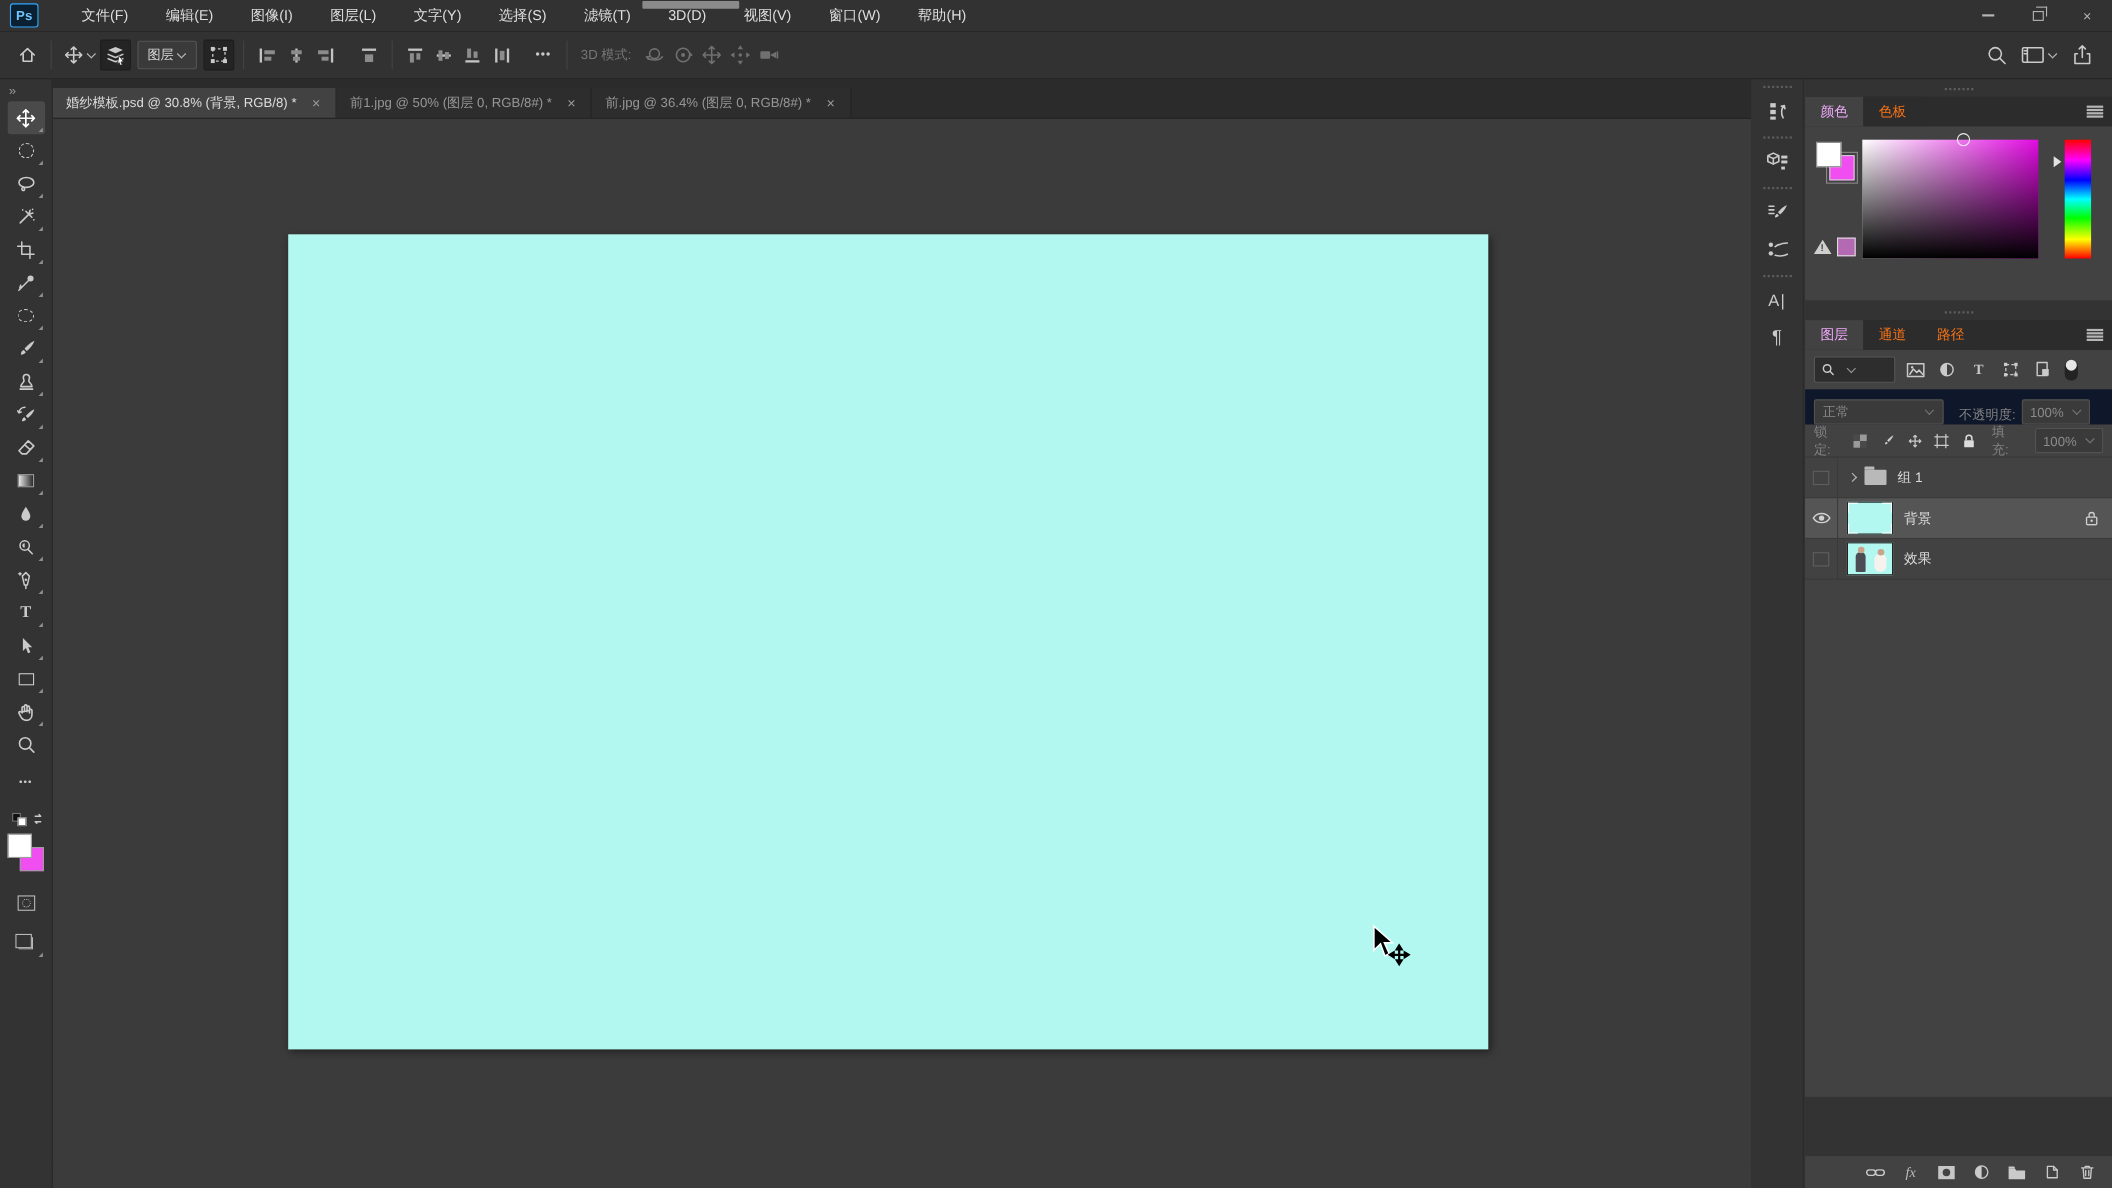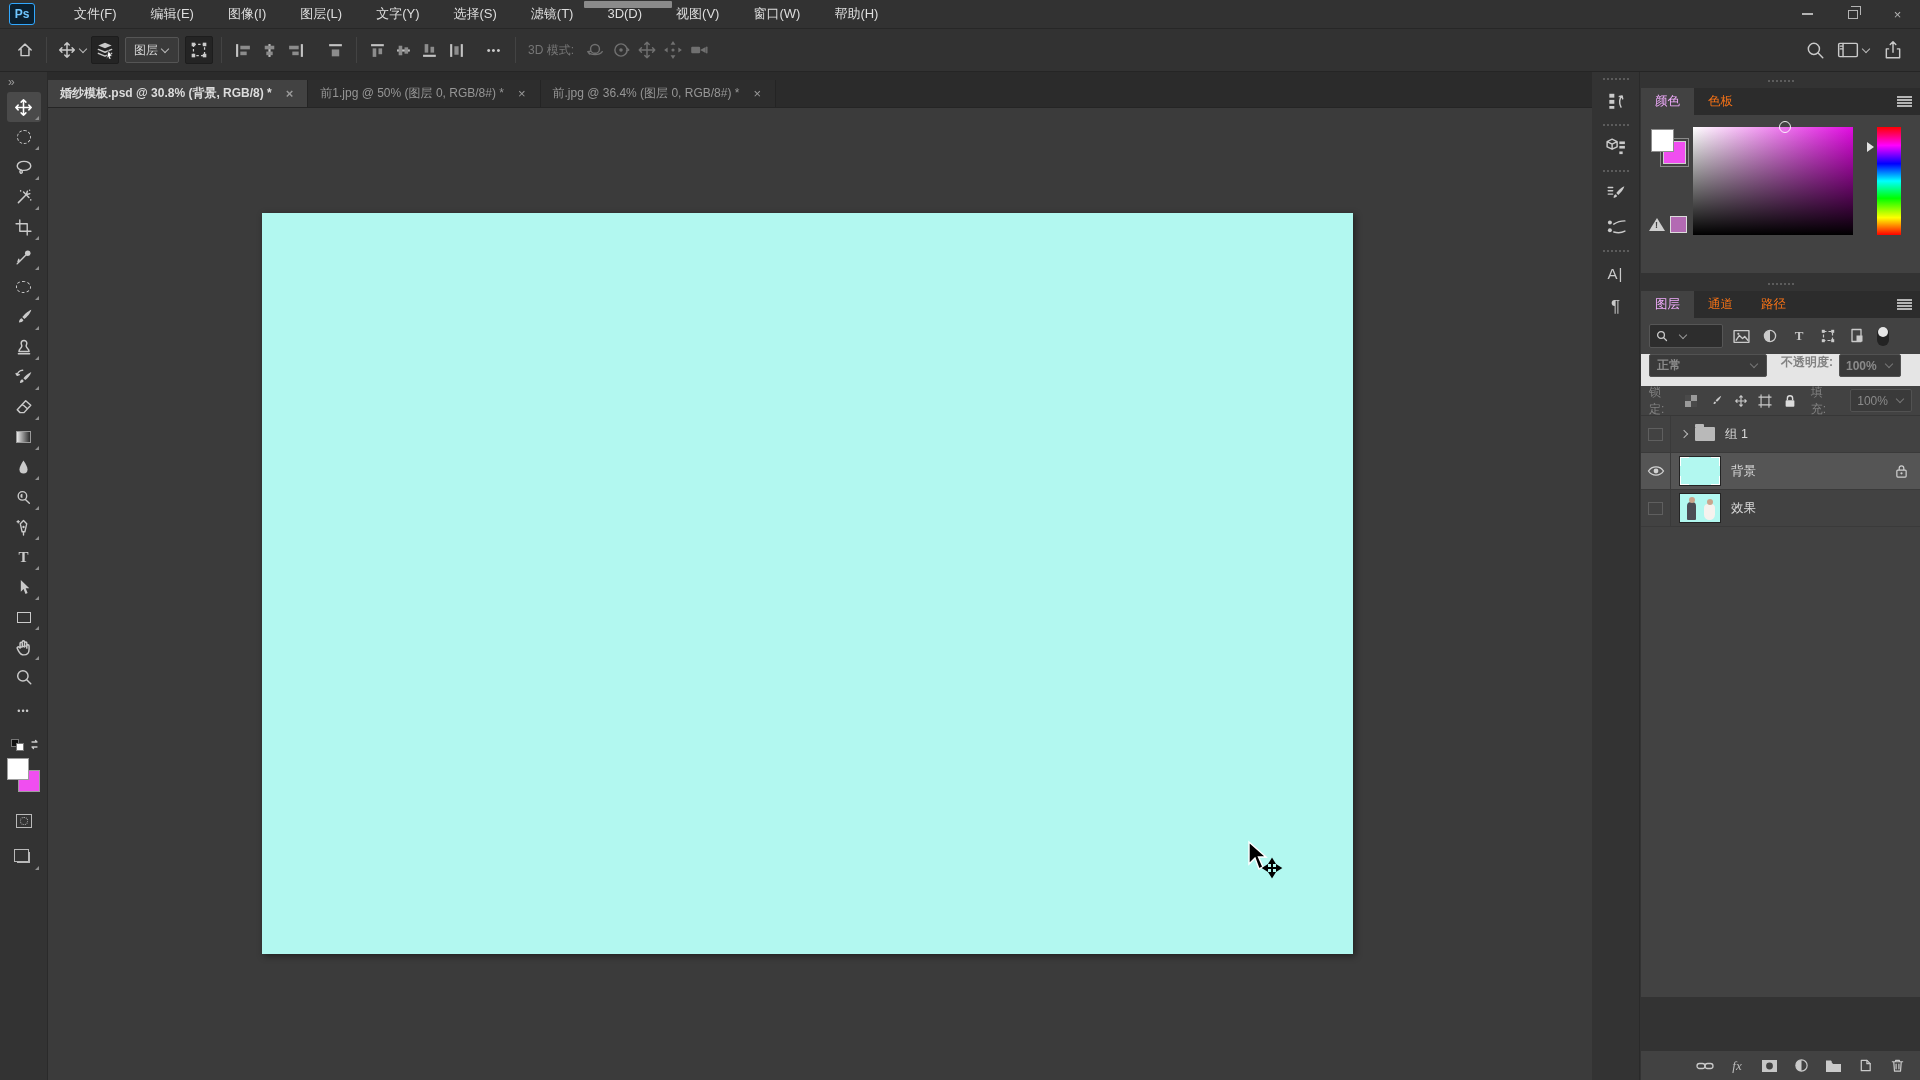--- a/index.html
+++ b/index.html
@@ -64,21 +64,21 @@
   .t-qmask { width:16px; height:14px; border:1px solid #b9b9b9; display:flex; align-items:center; justify-content:center; }
   .t-qmask i { width:8px; height:8px; border:1px dotted #b9b9b9; border-radius:50%; }
   .t-screen { width:13px; height:11px; border:1.3px solid #b9b9b9; position:relative; }
   .t-screen::before { content:""; position:absolute; left:-4px; top:-4px; width:13px; height:11px; border:1.3px solid #b9b9b9; background:#333; }
 
   
   .docwell { position:absolute; left:48px; top:72px; width:1544px; height:1008px; background:#3b3b3b; }
   .tabbar { position:absolute; left:0; top:0; width:100%; height:36px; background:#2b2b2b; display:flex; align-items:flex-end; border-bottom:1px solid #252525; }
   .dtab { height:27px; display:flex; align-items:center; padding:0 12px; background:#2d2d2d; color:#969696;
     font-size:12px; border-right:1px solid #242424; white-space:nowrap; }
-  .dtab.active { background:#424242; color:#dcdcdc;font-weight:bold; }
+  .dtab.active { background:#424242; color:#dcdcdc; }
   .dtab .tclose { margin-left:12px; font-size:13px; color:#9a9a9a; padding:0 2px; }
   .pasteboard { position:absolute; left:0; top:37px; width:100%; height:949px; background:#3b3b3b; }
   .canvas { position:absolute; left:214px; top:141px; width:1091px; height:741px; background:#b2f8f0;
     box-shadow:2px 2px 7px rgba(0,0,0,0.45); }
   .statusbar { position:absolute; left:0; bottom:0; width:100%; height:22px; background:#3b3b3b;
     border-top:1px solid #2f2f2f; display:flex; align-items:center; font-size:12px; color:#c9c9c9; }
   .zoomfield { padding:0 10px 0 12px; height:100%; line-height:21px; background:#424242; border-right:1px solid #2f2f2f; min-width:72px; }
   .docinfo { margin-left:28px; }
   .sb-chev { margin-left:40px; color:#bdbdbd; font-size:14px; }
   .cursor { position:absolute; left:1197px; top:768px; width:40px; height:40px; pointer-events:none; z-index:50; }
@@ -115,21 +115,21 @@
   .cp-hue-arrow { position:absolute; left:226px; top:27px; width:0; height:0;
     border-top:5px solid transparent; border-bottom:5px solid transparent; border-left:7px solid #e3e3e3; }
 
   
   .lp-filter { height:36px; display:flex; align-items:center; padding:0 8px; gap:7px; background:#424242; }
   .lp-typebox { display:flex; align-items:center; height:24px; background:#2d2d2d; border:1px solid #565656; border-radius:2px; padding:0 6px; font-size:12px; color:#d2d2d2; gap:4px; min-width:74px; }
   .lp-fic { width:22px; height:22px; display:flex; align-items:center; justify-content:center; }
   .fi-T { font-size:13px; font-weight:bold; color:#c6c6c6; font-family:"Liberation Serif",serif; }
   .lp-switch { width:12px; height:19px; background:#232323; border-radius:6px; position:relative; margin-left:2px; }
   .lp-switch i { position:absolute; left:1px; top:0; width:10px; height:10px; background:#e6e6e6; border-radius:50%; }
-  .lp-blend { height:32px; display:flex; align-items:flex-start; padding:0 8px; background:#e5e5e5;font-weight:bold; }
+  .lp-blend { height:32px; display:flex; align-items:flex-end; padding:0 8px; background:#0f172a; }
   .lp-mode { width:118px; height:23px; background:#3a3a3a; border:1px solid #525252; border-radius:2px; display:flex; align-items:center; justify-content:space-between; padding:0 7px; color:#8a8a8a; font-size:12px; }
   .lp-mode .chev, .lp-val .chev { border-color:#777; }
   .lbl-dis { color:#828282; font-size:12px; }
   .lp-val { height:23px; background:#3a3a3a; border:1px solid #525252; border-radius:2px; display:flex; align-items:center; padding:0 6px; gap:5px; color:#8a8a8a; font-size:12px; margin-left:6px; }
   .lp-lock { height:30px; display:flex; align-items:center; padding:0 8px; gap:8px; background:#424242; border-bottom:1px solid #373737; }
   .lk { width:18px; height:18px; display:flex; align-items:center; justify-content:center; }
   .checker { width:12px; height:12px; background:conic-gradient(#9a9a9a 25%, #4a4a4a 0 50%, #9a9a9a 0 75%, #4a4a4a 0); }
   .layers-list { background:#424242; }
   .lrow { height:37px; display:flex; align-items:center; border-bottom:1px solid #3a3a3a; position:relative; }
   .lrow.selected { background:#555555; }

